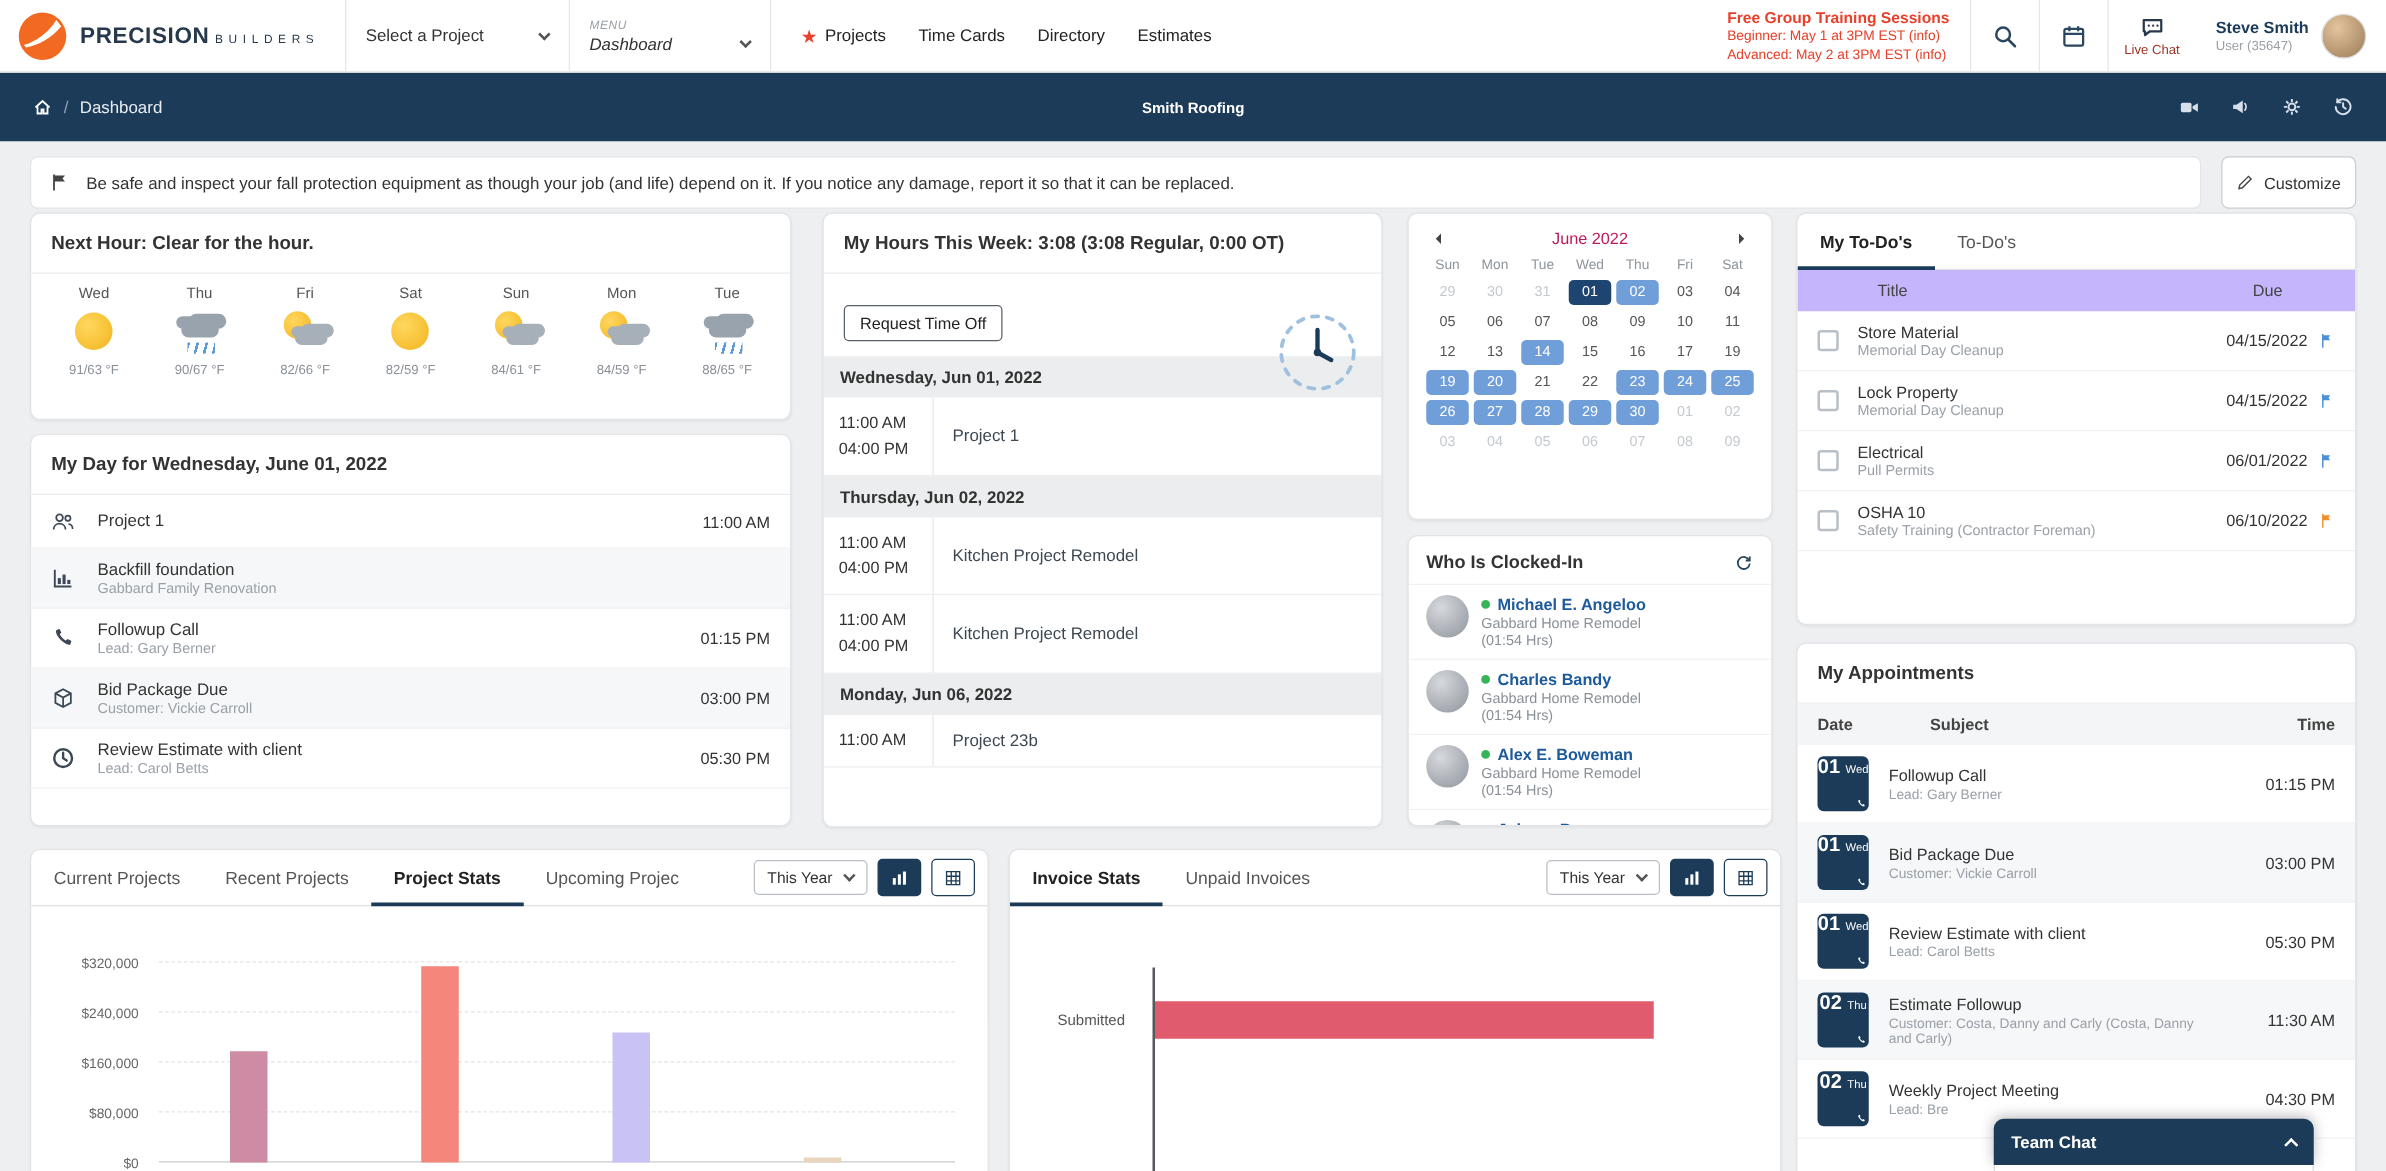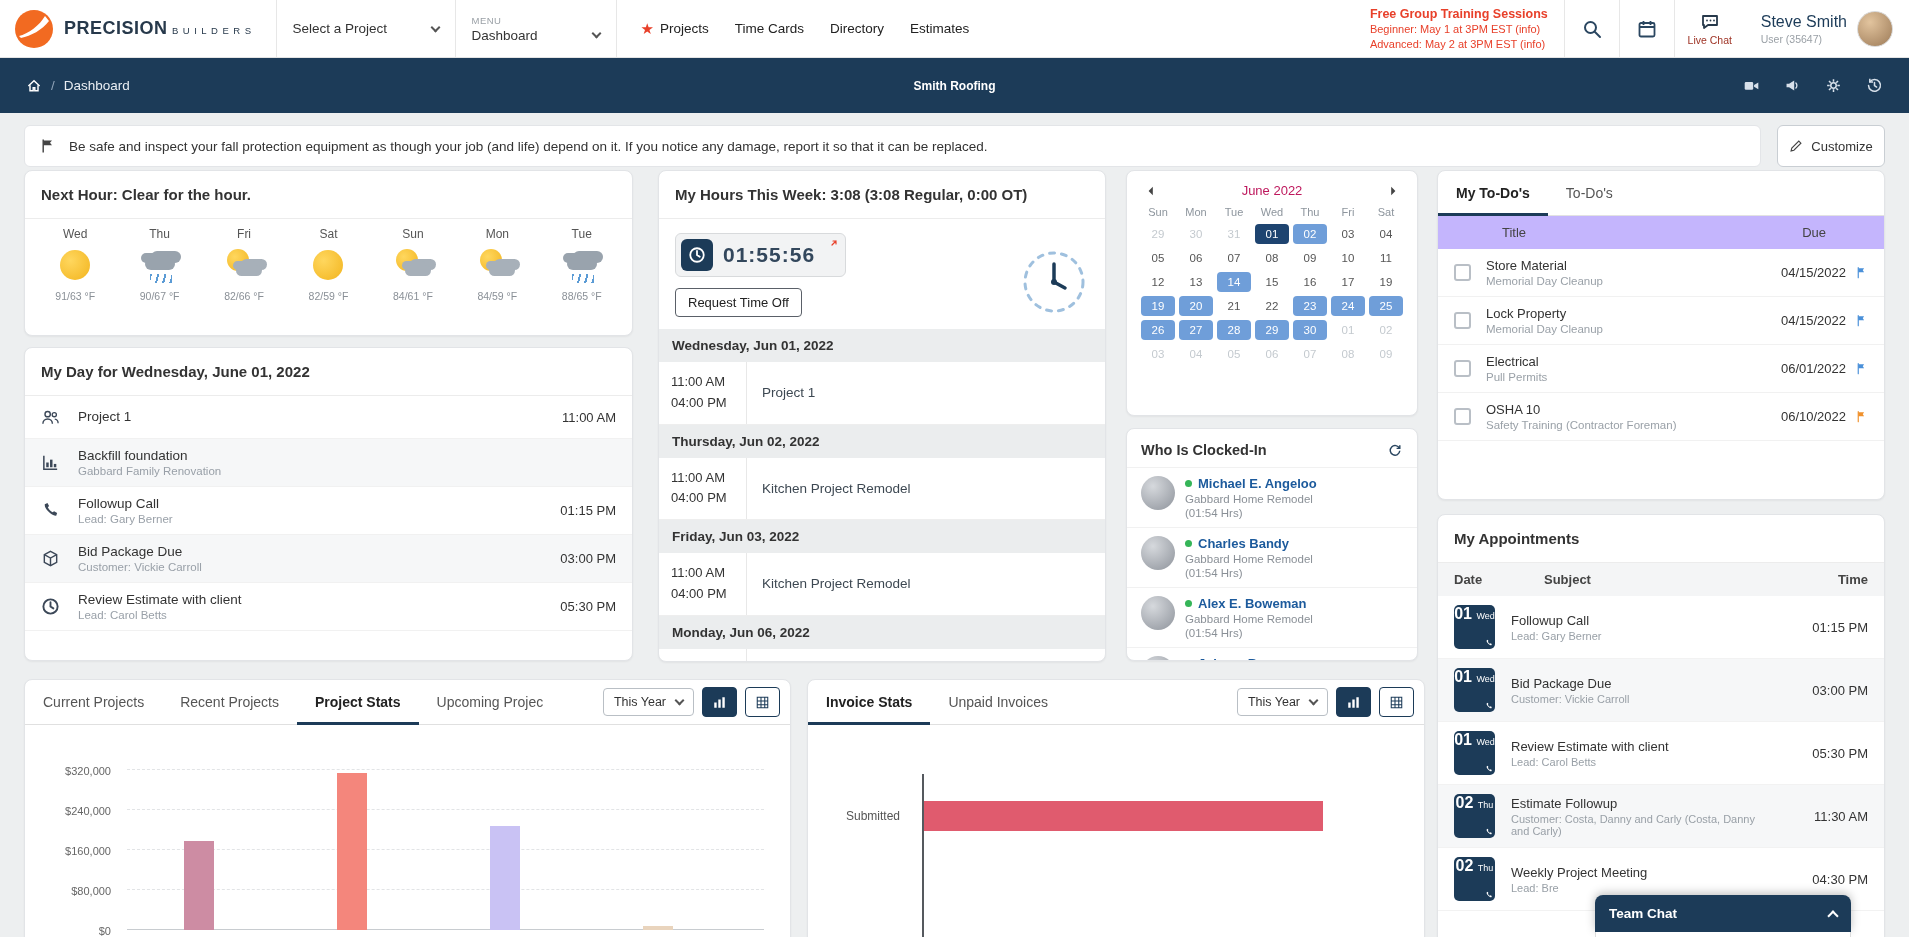--- a/index.html
+++ b/index.html
@@ -8,37 +8,37 @@
   svg { display:block; }
   [data-icon] svg { width:1em; height:1em; }
 
   
   .topbar { height:58px; background:#fff; display:flex; align-items:center; border-bottom:1px solid #e4e4e4; position:relative; z-index:6; }
   .vdiv { width:1px; align-self:stretch; background:#e7e7e7; }
   .logo { display:flex; align-items:center; gap:10px; padding:0 20px 0 14px; }
   .logo-text .l1 { font-size:18px; font-weight:bold; color:#27394b; letter-spacing:.5px; }
   .logo-text .l2 { font-size:9.5px; color:#27394b; letter-spacing:4.5px; margin-top:1px; }
   .proj-select { width:178px; display:flex; align-items:center; justify-content:space-between; padding:0 16px; font-size:13.5px; color:#333; cursor:pointer; }
-  .menu-block { padding:0 16px; width:160px; cursor:pointer; }
+  .menu-block { padding:0 16px; width:160px; cursor:pointer;font-style:italic; }
   .menu-label { font-size:9.5px; color:#9aa0a6; letter-spacing:.5px; }
   .menu-row { display:flex; align-items:center; justify-content:space-between; font-size:13.5px; color:#333; margin-top:2px; }
   .chev { width:7px; height:7px; border-right:2px solid #555; border-bottom:2px solid #555; transform:rotate(45deg); margin-top:-3px; flex:none; }
   .mainnav { display:flex; align-items:center; gap:26px; padding:0 24px; font-size:13.5px; color:#222; }
   .mainnav .navitem { display:flex; align-items:center; gap:6px; cursor:pointer; white-space:nowrap; }
   .fav-star { color:#e8402a; font-size:15px; }
   .spacer { flex:1; }
   .training { color:#e8402a; margin-right:16px; line-height:1.3; }
   .training .t1 { font-size:12.5px; font-weight:bold; }
   .training .t2 { font-size:11px; }
   .tb-icon { width:54px; display:flex; align-items:center; justify-content:center; color:#2a4660; font-size:20px; cursor:pointer; align-self:stretch; }
   .livechat { display:flex; flex-direction:column; align-items:center; justify-content:center; gap:2px; width:70px; cursor:pointer; }
   .livechat .lc-icon { color:#27394b; font-size:20px; }
   .livechat .lc-label { font-size:10.5px; color:#9e3224; }
   .userblock { display:flex; align-items:center; gap:10px; padding:0 16px; cursor:pointer; }
-  .user-name { font-size:16px; font-weight:normal; color:#1c3b58; }
+  .user-name { font-size:13px; font-weight:bold; color:#1c3b58; }
   .user-meta { font-size:10.5px; color:#9aa0a6; margin-top:2px; }
   .avatar { width:36px; height:36px; border-radius:50%; background:radial-gradient(circle at 35% 30%,#e2c49e,#9c7a57); border:1px solid #d9d9d9; flex:none; }
 
   
   .navybar { height:55px; background:#1c3b58; display:flex; align-items:center; padding:0 26px; position:relative; z-index:5; color:#fff; }
   .crumb { display:flex; align-items:center; gap:9px; font-size:13.5px; color:#e9eef3; z-index:1; }
   .crumb .home-ic { font-size:16px; color:#fff; cursor:pointer; }
   .crumb .sep { color:#8fa3b8; }
   .pagetitle { position:absolute; left:0; right:0; text-align:center; font-size:12px; font-weight:bold; color:#fff; }
   .navicons { margin-left:auto; display:flex; align-items:center; gap:24px; z-index:1; color:#d7e0ea; font-size:17px; }
@@ -431,34 +431,20 @@
             <div class="md-sub">Lead: Carol Betts</div>
           </span>
           <span class="md-time">05:30 PM</span>
         </div>
     </div>
   </div>
 
   <div class="card hours-card">
     <div class="card-title">My Hours This Week: 3:08 (3:08 Regular, 0:00 OT)</div>
     <div class="timer-area">
-      <div class="timer-box">
-        <span class="timer-clock" data-icon="clocksolid">
-            <svg viewBox="0 0 20 20" width="1em" height="1em">
-              <circle cx="10" cy="10" r="7.5" fill="none" stroke="currentColor" stroke-width="2"></circle>
-              <path d="M10 5.5V10l3 2" fill="none" stroke="currentColor" stroke-width="2" stroke-linecap="round"></path>
-            </svg>
-          </span>
-        <span class="timer-time">01:55:56</span>
-        <span class="timer-link" data-icon="arrowne">
-            <svg viewBox="0 0 20 20" width="1em" height="1em">
-              <path d="M6 14L14 6M8 6h6v6" fill="none" stroke="currentColor" stroke-width="2.4" stroke-linecap="round"></path>
-            </svg>
-          </span>
-      </div>
       <button class="rto-btn">Request Time Off</button>
       <div class="clock-illus">
         <svg width="74" height="74" viewBox="0 0 74 74">
           <circle cx="37" cy="37" r="29" fill="none" stroke="#9fc0de" stroke-width="3" stroke-dasharray="5 7" stroke-linecap="round"></circle>
           <path d="M37 37V19" stroke="#1c3b58" stroke-width="3.5" stroke-linecap="round"></path>
           <path d="M37 37l11 6" stroke="#1c3b58" stroke-width="3.5" stroke-linecap="round"></path>
           <circle cx="37" cy="37" r="3" fill="#1c3b58"></circle>
         </svg>
       </div>
     </div>
@@ -477,21 +463,20 @@
           <div class="sch-date">Thursday, Jun 02, 2022</div>
           <div class="sch-row">
             <div class="sch-times">
               <div>11:00 AM</div>
               <div>04:00 PM</div>
             </div>
             <div class="sch-proj">Kitchen Project Remodel</div>
           </div>
         </div>
         <div class="sch-block">
-          <div class="sch-date">Friday, Jun 03, 2022</div>
           <div class="sch-row">
             <div class="sch-times">
               <div>11:00 AM</div>
               <div>04:00 PM</div>
             </div>
             <div class="sch-proj">Kitchen Project Remodel</div>
           </div>
         </div>
         <div class="sch-block">
           <div class="sch-date">Monday, Jun 06, 2022</div>

